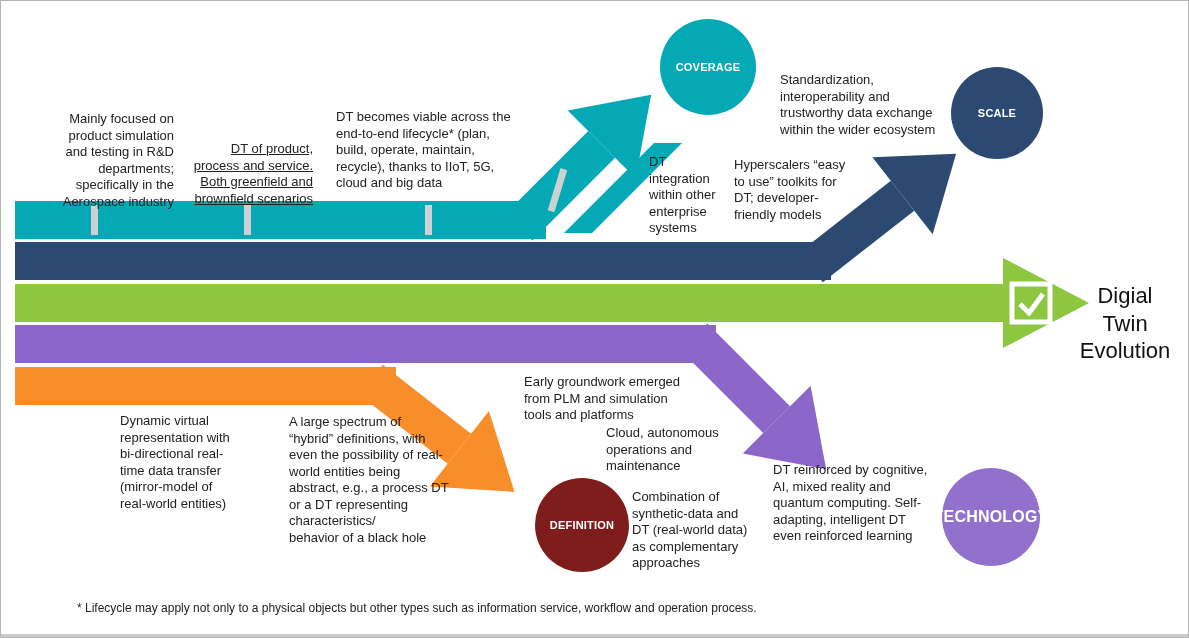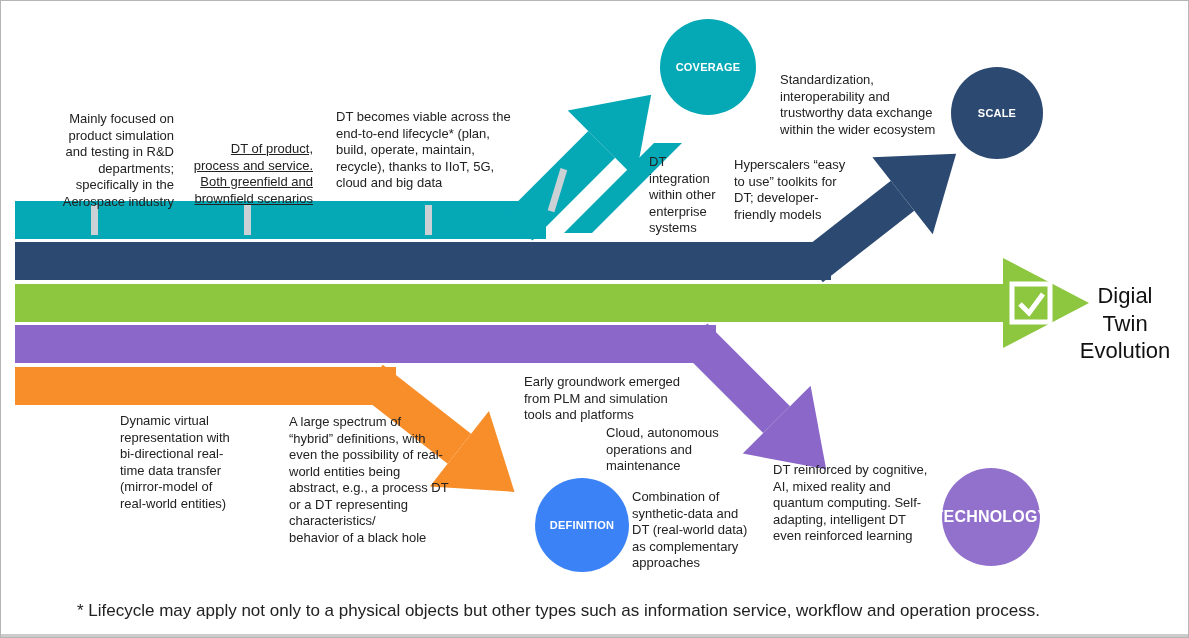--- a/index.html
+++ b/index.html
@@ -23,30 +23,30 @@
   .center{text-align:right;margin-top:18px;}
   .circle{
     position:absolute;
     border-radius:50%;
     display:flex;align-items:center;justify-content:center;
     color:#ffffff;font-weight:bold;font-size:11px;letter-spacing:.2px;
     text-align:center;
   }
   .c-coverage{left:659px;top:18px;width:96px;height:96px;background:#05a8b5;}
   .c-scale{left:950px;top:66px;width:92px;height:92px;background:#2c4a71;}
-  .c-definition{left:534px;top:477px;width:94px;height:94px;background:#3b82f6;}
+  .c-definition{left:534px;top:477px;width:94px;height:94px;background:#7f1d1d;}
   .c-technology{left:941px;top:467px;width:98px;height:98px;background:#9271cc;font-size:16px;}
   .diagram-title{
     position:absolute;left:1076px;top:281px;width:96px;
     font-size:22px;font-weight:normal;color:#111;
     line-height:1.25;text-align:center;white-space:pre-line;
   }
   .footnote{
     position:absolute;left:76px;top:600px;
-    font-size:17px;color:#222;
+    font-size:12px;color:#222;
   }
   .bottom-strip{
     position:absolute;left:0;bottom:0;width:100%;height:3px;background:#cccccc;
   }
 </style>
 </head>
 <body>
 
 <div id="stage">
 

